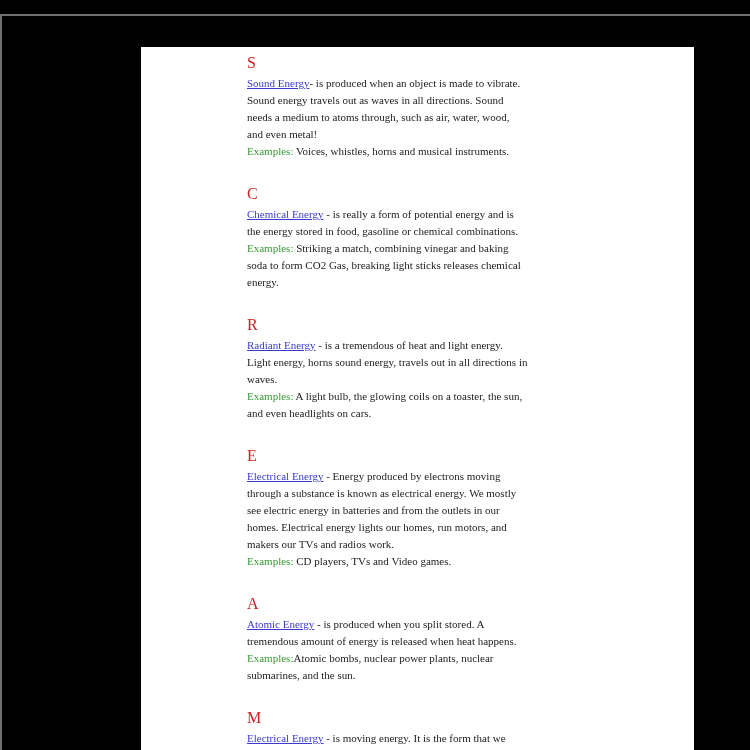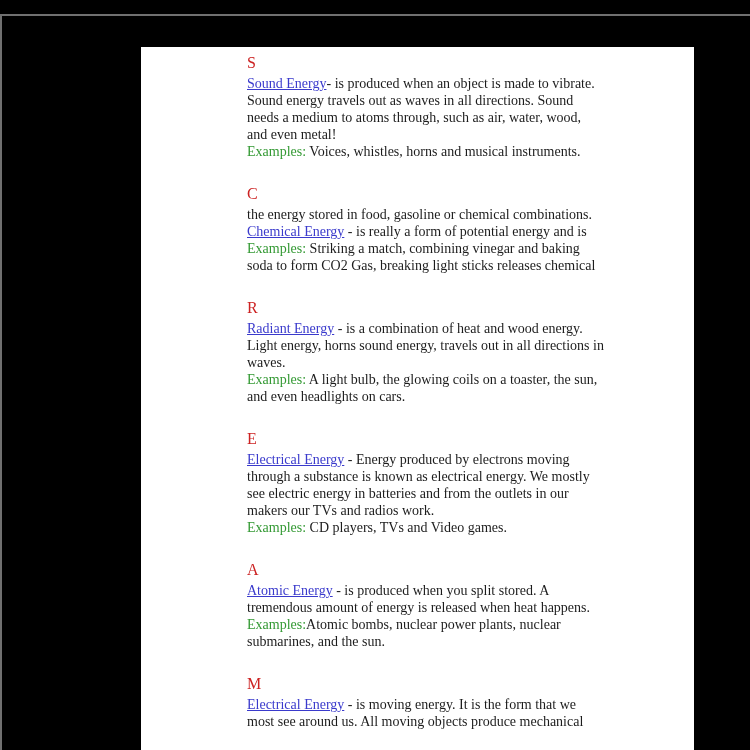--- a/index.html
+++ b/index.html
@@ -45,21 +45,21 @@
   .energy-section {
     margin-bottom: 24px;
   }
   .section-letter {
     color: var(--letter-color, #cc2222);
     font-size: 16px;
     line-height: 20px;
     margin-bottom: 2px;
   }
   .line {
-    font-size: 14px;
+    font-size: 11px;
     line-height: 17px;
     color: var(--body-color, #1c1c1c);
     white-space: nowrap;
   }
   a.energy-link {
     color: var(--link-color, #3a3acc);
     text-decoration: underline;
     cursor: pointer;
   }
   .examples-label {
@@ -77,38 +77,40 @@
       <div class="energy-section">
         <div class="section-letter">S</div>
         <div class="line"><a class="energy-link">Sound Energy</a><span class="body-text">- is produced when an object is made to vibrate.</span></div>
         <div class="line">Sound energy travels out as waves in all directions. Sound</div>
         <div class="line">needs a medium to atoms through, such as air, water, wood,</div>
         <div class="line">and even metal!</div>
         <div class="line"><span class="examples-label">Examples:</span><span class="body-text"> Voices, whistles, horns and musical instruments.</span></div>
       </div>
       <div class="energy-section">
         <div class="section-letter">C</div>
+        <div class="line"><a class="energy-link">Chemical Energy</a><span class="body-text"> - is really a form of potential energy and is</span></div>
         <div class="line">the energy stored in food, gasoline or chemical combinations.</div>
-        <div class="line"><a class="energy-link">Chemical Energy</a><span class="body-text"> - is really a form of potential energy and is</span></div>
         <div class="line"><span class="examples-label">Examples:</span><span class="body-text"> Striking a match, combining vinegar and baking</span></div>
         <div class="line">soda to form CO2 Gas, breaking light sticks releases chemical</div>
+        <div class="line">energy.</div>
       </div>
       <div class="energy-section">
         <div class="section-letter">R</div>
-        <div class="line"><a class="energy-link">Radiant Energy</a><span class="body-text"> - is a combination of heat and wood energy.</span></div>
+        <div class="line"><a class="energy-link">Radiant Energy</a><span class="body-text"> - is a tremendous of heat and light energy.</span></div>
         <div class="line">Light energy, horns sound energy, travels out in all directions in</div>
         <div class="line">waves.</div>
         <div class="line"><span class="examples-label">Examples:</span><span class="body-text"> A light bulb, the glowing coils on a toaster, the sun,</span></div>
         <div class="line">and even headlights on cars.</div>
       </div>
       <div class="energy-section">
         <div class="section-letter">E</div>
         <div class="line"><a class="energy-link">Electrical Energy</a><span class="body-text"> - Energy produced by electrons moving</span></div>
         <div class="line">through a substance is known as electrical energy. We mostly</div>
         <div class="line">see electric energy in batteries and from the outlets in our</div>
+        <div class="line">homes. Electrical energy lights our homes, run motors, and</div>
         <div class="line">makers our TVs and radios work.</div>
         <div class="line"><span class="examples-label">Examples:</span><span class="body-text"> CD players, TVs and Video games.</span></div>
       </div>
       <div class="energy-section">
         <div class="section-letter">A</div>
         <div class="line"><a class="energy-link">Atomic Energy</a><span class="body-text"> - is produced when you split stored. A</span></div>
         <div class="line">tremendous amount of energy is released when heat happens.</div>
         <div class="line"><span class="examples-label">Examples:</span><span class="body-text">Atomic bombs, nuclear power plants, nuclear</span></div>
         <div class="line">submarines, and the sun.</div>
       </div>

